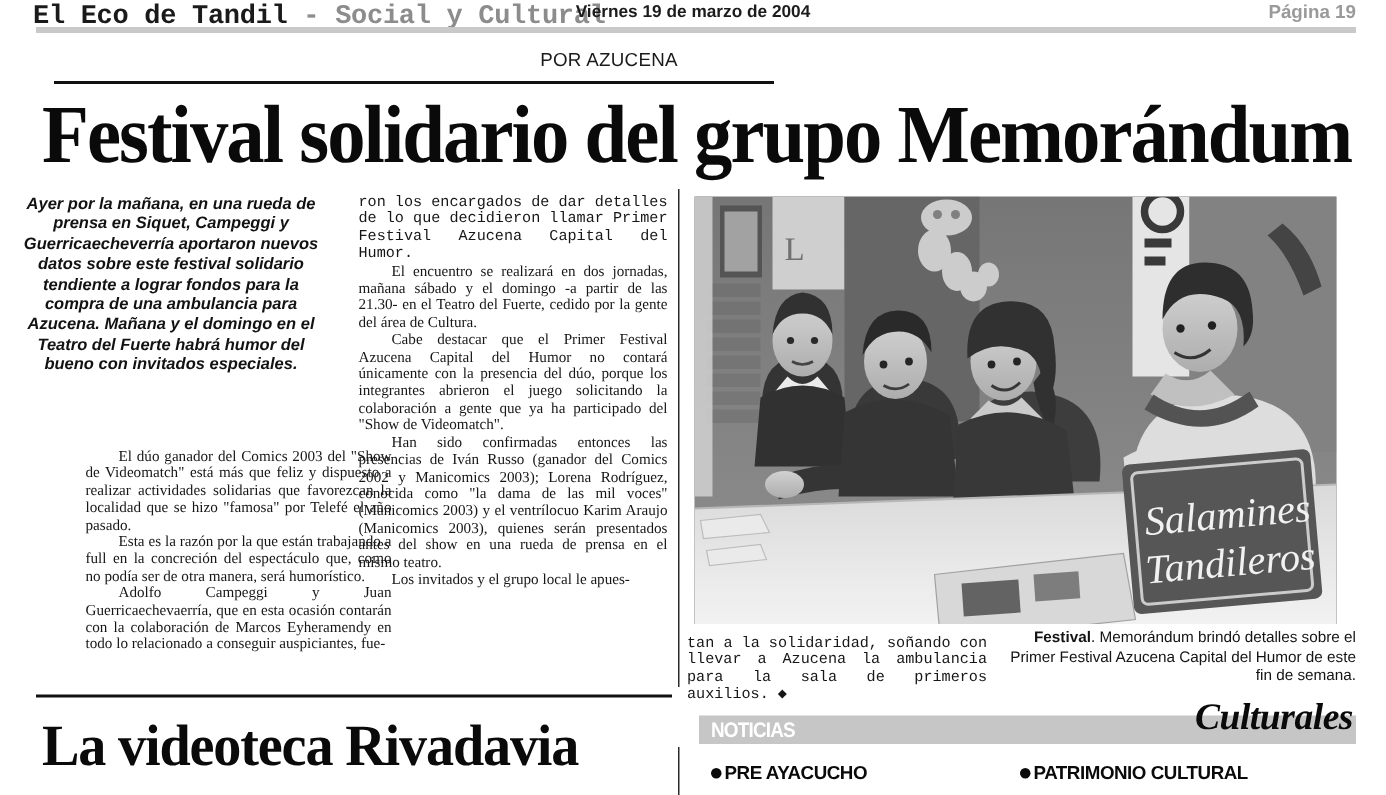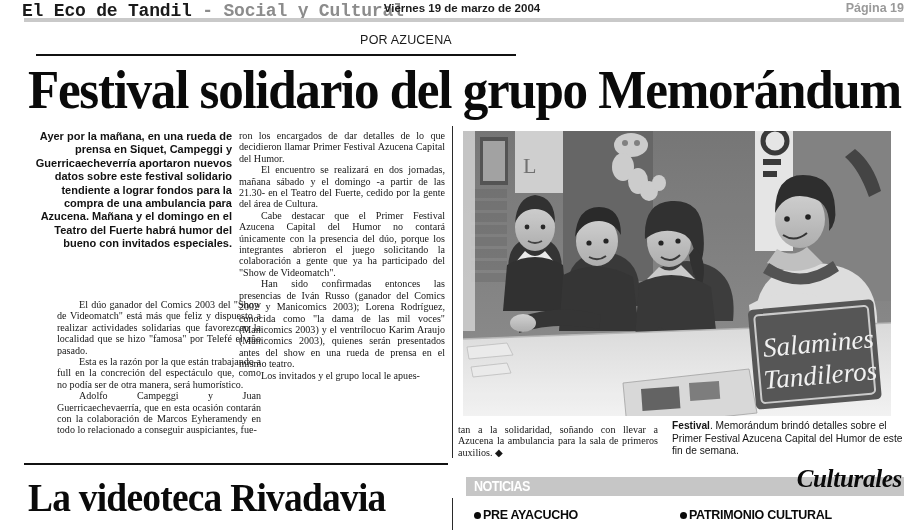--- a/index.html
+++ b/index.html
@@ -73,49 +73,50 @@
 
   
   .col {
     position: absolute;
     font-size: 10.1px;
     line-height: 11.4px;
     text-align: justify;
     color: #161616;
   }
   .col p { margin: 0; text-indent: 22px; }
-  .col p.noindent { text-indent: 0; }
+  .col p.noindent { text-indent: 0; font-family: Liberation Mono, monospace; }
 
   .col-lead {
-    left: 28px; top: 130px; width: 204px;
+    left: 12px; top: 130px; width: 204px;
+    font-style: italic;
     font-family: "Liberation Sans", sans-serif;
     font-size: 11px; line-height: 13.4px;
     font-weight: bold;
-    text-align: right;
+    text-align: center;
     color: #121212;
   }
   .col-lead p { text-indent: 0; }
 
   .col1 { left: 27px; top: 299px; width: 204px; margin-left: 30px; }
   .col2 { left: 239px; top: 130px; width: 206px; }
   .col3 { left: 458px; top: 424px; width: 200px; }
 
   
   .photo-wrap {
     position: absolute; left: 463px; top: 131px; width: 428px; height: 285px;
     overflow: hidden;
     background: #8d8d8d;
   }
   .photo-svg { display: block; width: 428px; height: 285px; }
 
   .caption {
     position: absolute; left: 672px; top: 420px; width: 232px;
     font-family: "Liberation Sans", sans-serif;
     font-size: 10.2px; line-height: 12.6px;
-    text-align: left; color: #141414;
+    text-align: right; color: #141414;
   }
   .caption b { font-weight: bold; }
 
   
   .vrule {
     position: absolute; left: 452px; top: 126px; width: 1px; height: 332px;
     background: #2a2a2a;
   }
   .vrule-lower {
     position: absolute; left: 452px; top: 498px; width: 1px; height: 32px;

